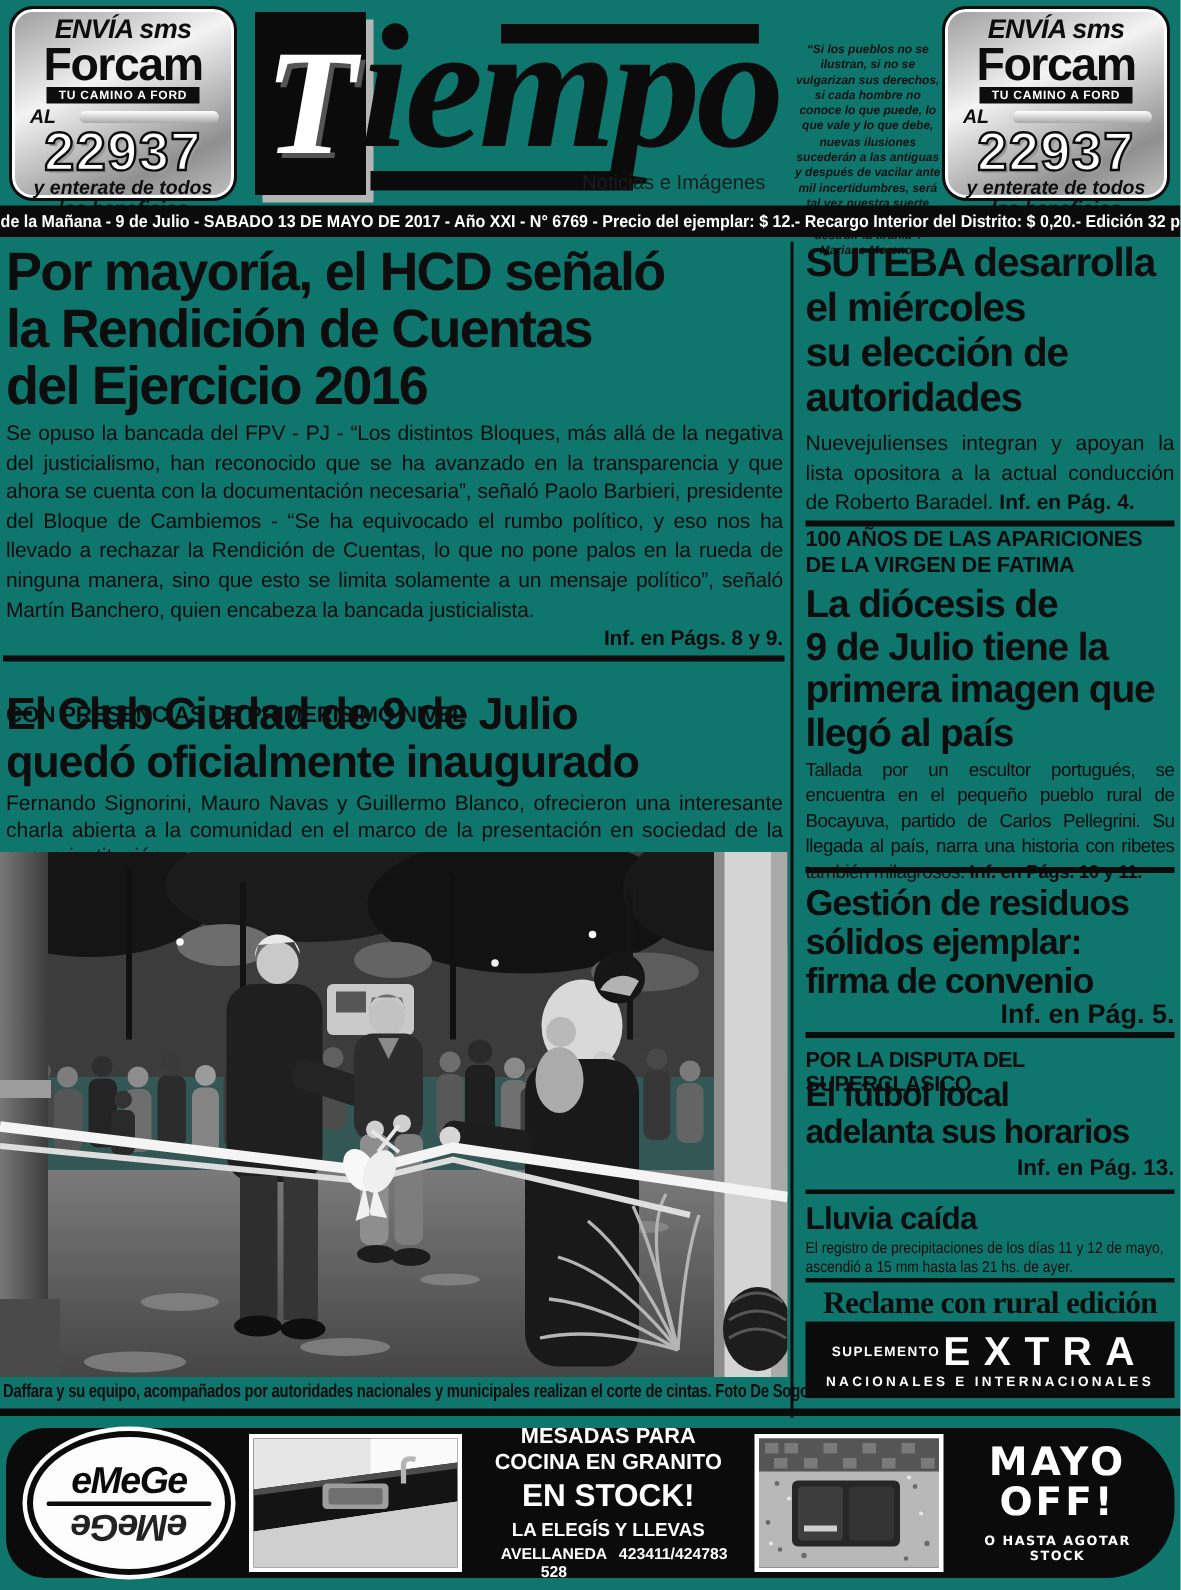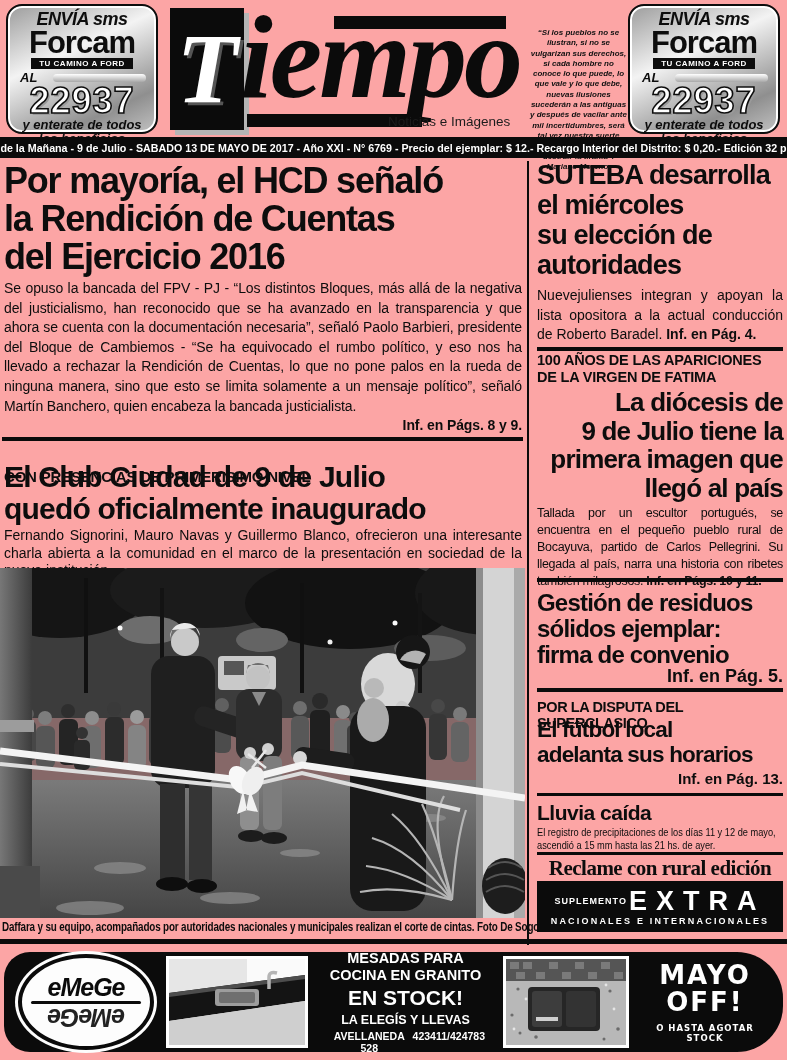--- a/index.html
+++ b/index.html
@@ -1,16 +1,16 @@
 <!DOCTYPE html>
 <html><head>
 <meta charset="utf-8">
 <style>
   html,body{margin:0;padding:0;background:#e6e6e6;}
-  .page{position:relative;width:787px;height:1060px;background:#fca5a5;overflow:hidden;
+  .page{position:relative;width:787px;height:1060px;background:#0f766e;overflow:hidden;
         font-family:"Liberation Sans",sans-serif;color:#0d0d0d;}
   .abs{position:absolute;}
 
   
   .forcam{width:152px;height:130px;top:4px;border:2px solid #0d0d0d;border-radius:16px;
           background:linear-gradient(155deg,#9c9c9c 0%,#f3f3f3 38%,#8f8f8f 78%,#c2c2c2 100%);
           box-shadow:inset 0 0 0 2px #fff;display:flex;flex-direction:column;align-items:center;
           padding-top:4px;box-sizing:border-box;}
   .fc1{font-style:italic;font-weight:bold;font-size:18px;line-height:18px;letter-spacing:-.5px;}
   .fcb{font-weight:bold;font-size:31px;line-height:29px;letter-spacing:-1px;}
@@ -57,21 +57,21 @@
   .club-b{left:4px;top:527px;width:518px;font-size:14px;line-height:17.5px;text-align:justify;}
   .caption{left:2px;top:920px;width:523px;font-weight:bold;font-size:12.5px;white-space:nowrap;
            transform:scaleX(.79);transform-origin:left;letter-spacing:-.2px;}
 
   
   .rc{left:537px;width:246px;}
   .rh{font-weight:bold;letter-spacing:-.8px;}
   .suteba-h{top:160px;font-size:27px;line-height:30px;}
   .rbody{font-size:14px;line-height:19.5px;text-align:justify;}
   .fatima-k{top:352px;font-weight:bold;font-size:14.5px;line-height:17px;letter-spacing:-.2px;}
-  .fatima-h{top:388px;font-size:26px;line-height:28.5px;text-align:right;}
+  .fatima-h{top:388px;font-size:26px;line-height:28.5px;}
   .fatima-b{top:505px;font-size:12.5px;line-height:17px;letter-spacing:-.3px;text-align:justify;}
   .resid-h{top:590px;font-size:24px;line-height:26px;}
   .futbol-k{top:699px;font-weight:bold;font-size:14.5px;letter-spacing:-.4px;}
   .futbol-h{top:717px;font-size:22.5px;line-height:25px;}
   .lluvia-h{top:801px;font-weight:bold;font-size:21px;letter-spacing:-.5px;}
   .lluvia-b{top:826px;width:280px;font-size:10.5px;line-height:13px;transform:scaleX(.88);
             transform-origin:left;}
   .reclame{top:856px;width:246px;font-family:"Liberation Serif",serif;font-weight:bold;
            font-size:21px;text-align:center;letter-spacing:-.5px;}
   .extra{top:881px;width:246px;height:51px;background:#0b0b0b;color:#fff;display:flex;

